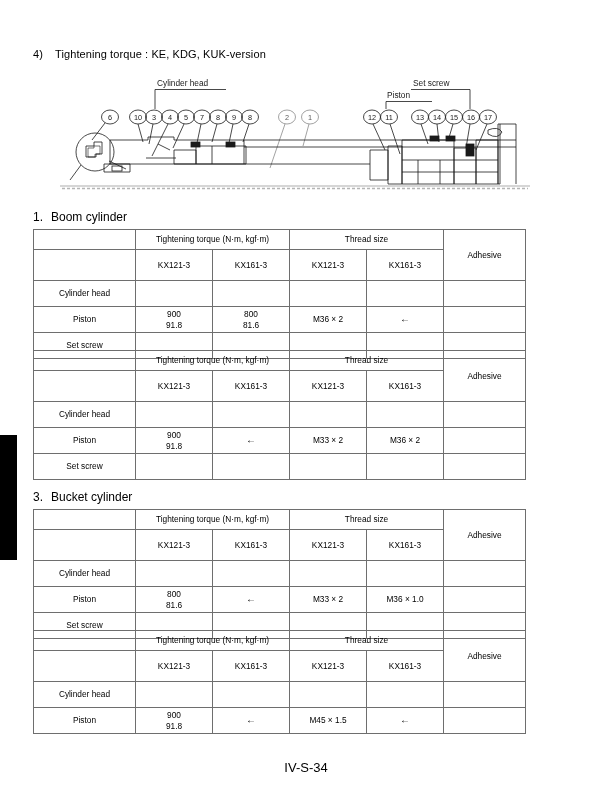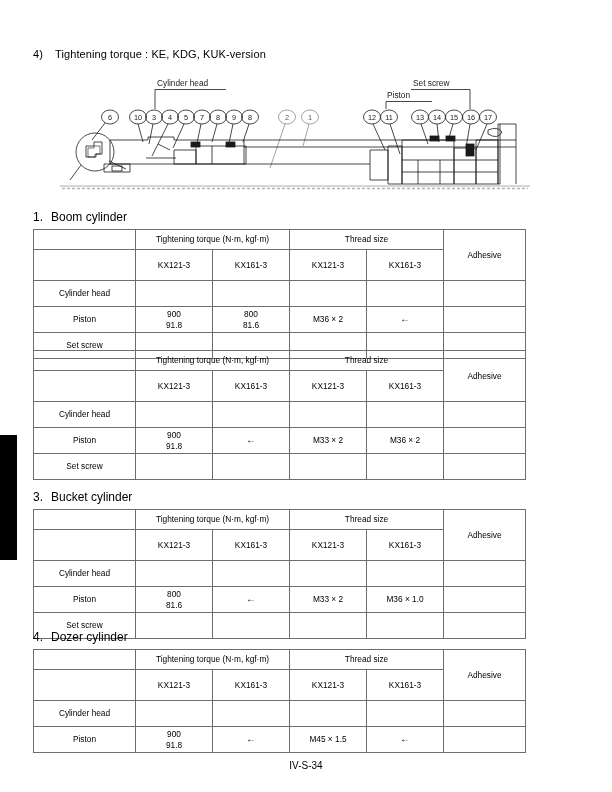--- a/index.html
+++ b/index.html
@@ -81,21 +81,21 @@
   col.c-s1    { width: 77px; }
   col.c-s2    { width: 77px; }
   col.c-adh   { width: 82px; }
 
   
   .footer {
     position: absolute;
     left: 0; top: 760px;
     width: 612px;
     text-align: center;
-    font-size: 10px;
+    font-size: 13px;
   }
 </style>
 </head>
 <body>
 
 <div class="index-tab"></div>
 
 <div class="section-heading">
   <span class="num">4)</span><span>Tightening torque : KE, KDG, KUK-version</span>
 </div>
@@ -441,23 +441,20 @@
         <td class="val"></td>
         <td class="val"></td>
         <td class="val"></td>
         <td class="val"></td>
       </tr>
     </tbody>
   </table>
 </div>
 
 <div class="table-block" style="top:630px;">
-  <div class="table-title">
-    <span class="tnum">4.</span><span>Dozer cylinder</span>
-  </div>
   <table class="spec">
     <colgroup>
         <col class="c-label">
         <col class="c-t1">
         <col class="c-t2">
         <col class="c-s1">
         <col class="c-s2">
         <col class="c-adh">
       </colgroup>
     <tbody>

